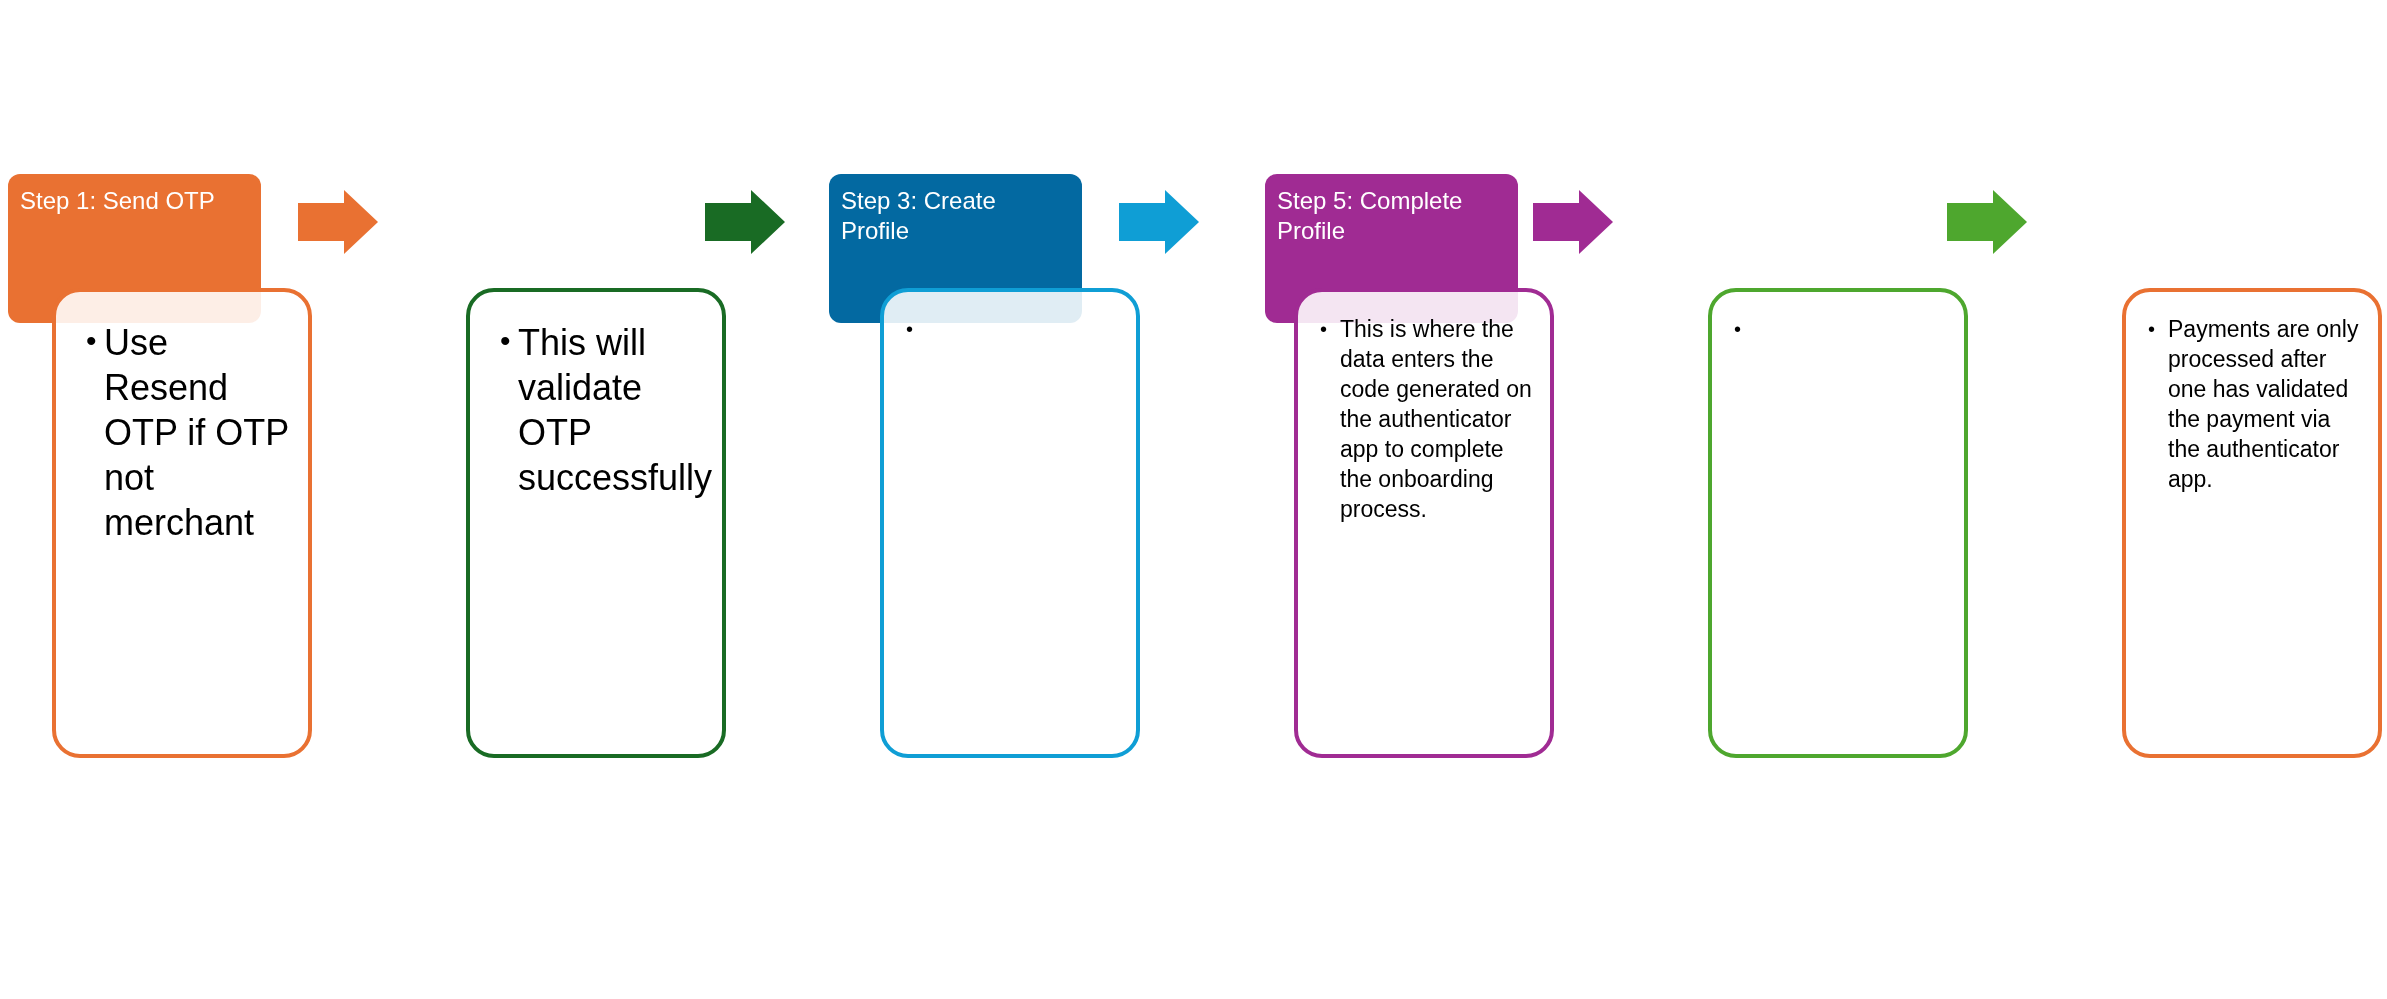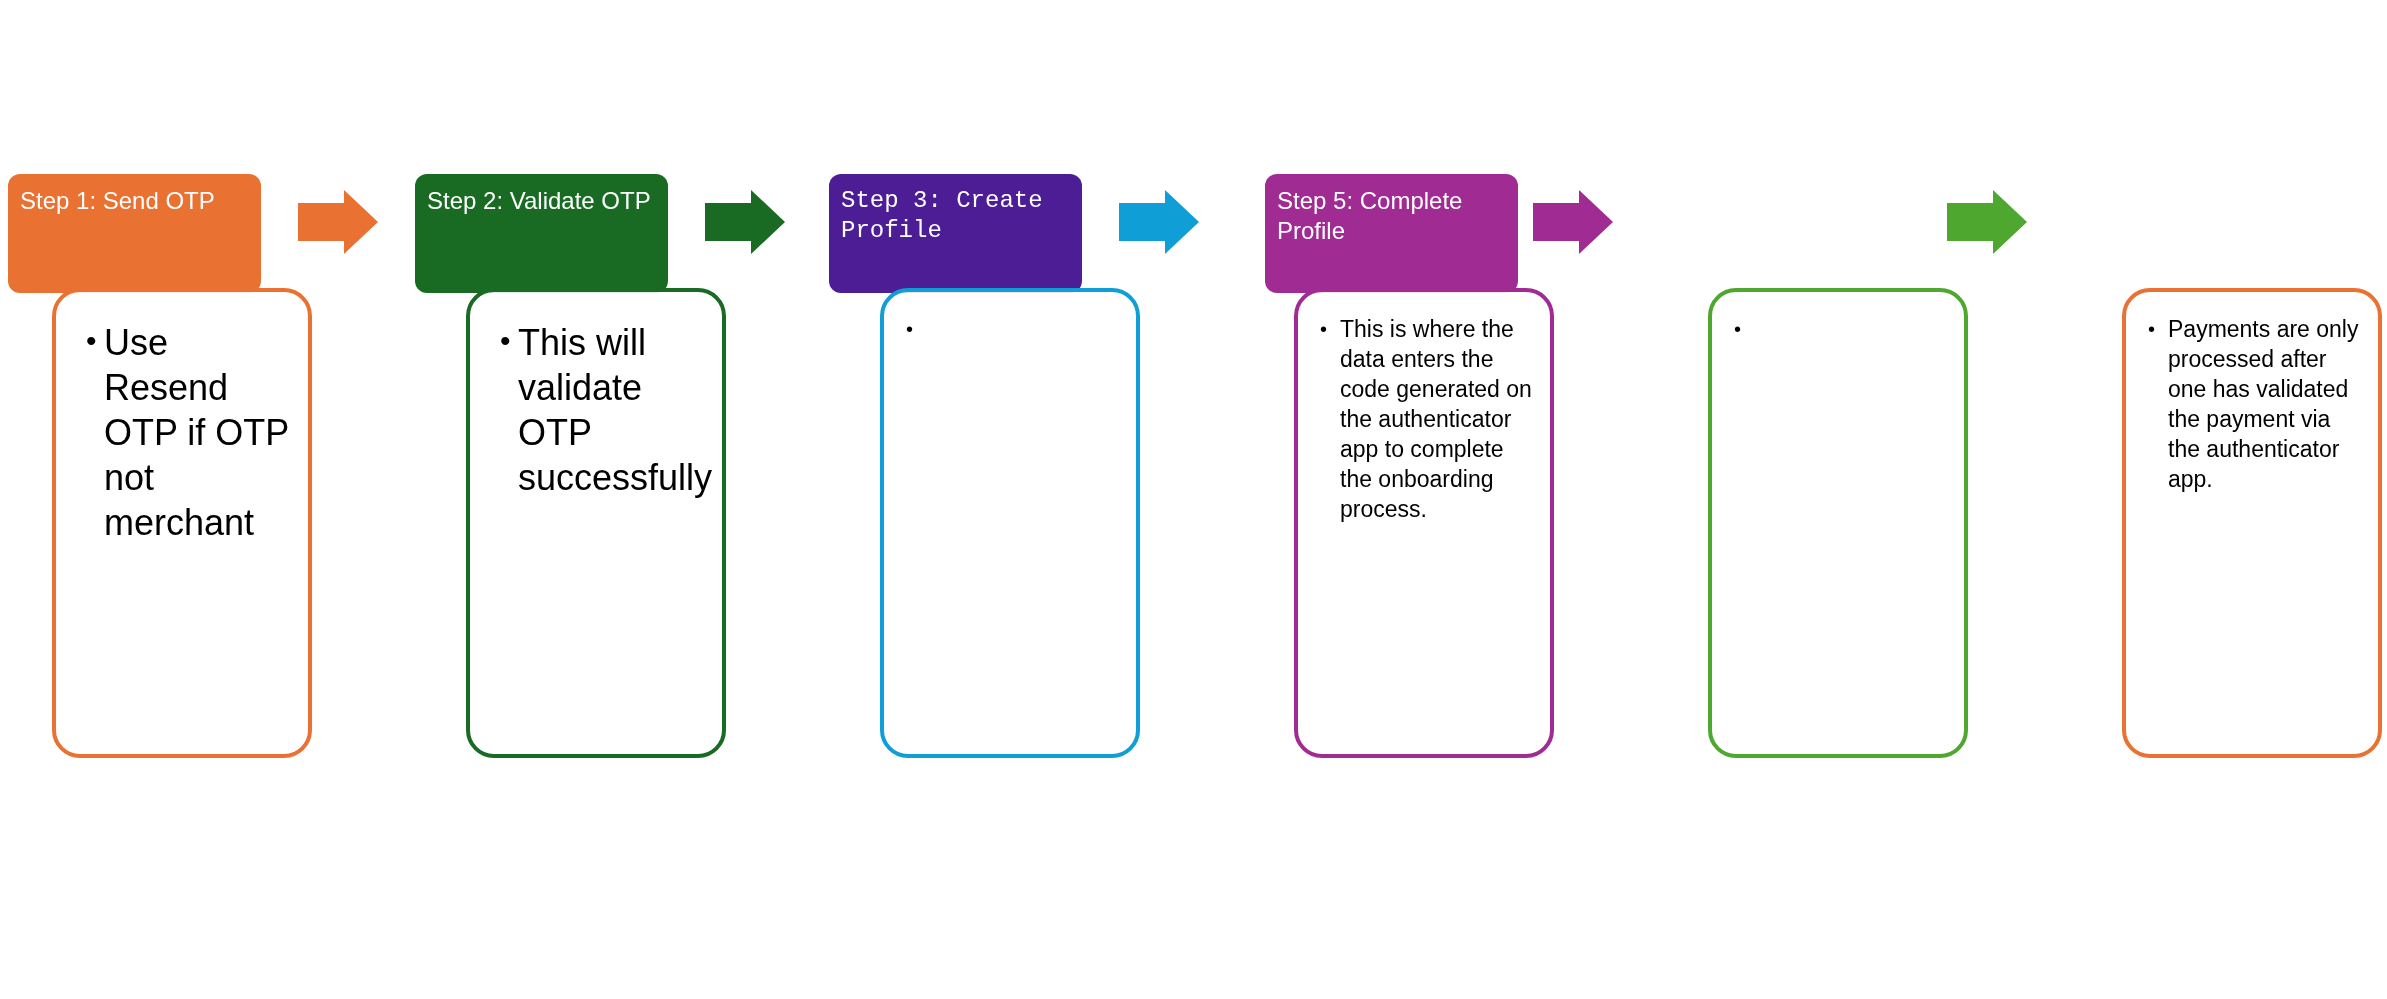--- a/index.html
+++ b/index.html
@@ -1,20 +1,20 @@
 <!DOCTYPE html>
 <html><head>
 <meta charset="utf-8">
 <style>
   html, body { margin: 0; padding: 0; background: #ffffff; }
   body { width: 2387px; height: 999px; position: relative; overflow: hidden;
          font-family: "Liberation Sans", "DejaVu Sans", sans-serif; }
   .step { position: absolute; top: 0; left: 0; width: 2387px; height: 999px; pointer-events: none; }
   .header-box {
-    position: absolute; top: 174px; width: 253px; height: 119px;
+    position: absolute; top: 174px; width: 253px; height: 149px;
     border-radius: 12px; color: #ffffff; box-sizing: border-box;
     padding: 12px 12px 0 12px; font-size: 24px; line-height: 30px; pointer-events: auto;
   }
   .body-box {
     position: absolute; top: 288px; width: 260px; height: 470px;
     border: 4px solid; border-radius: 28px; box-sizing: border-box;
     background: rgba(255,255,255,0.88); pointer-events: auto;
   }
   .body-list { margin: 0; padding: 0; list-style: none; }
   .body-item { position: relative; color: #000; }
@@ -33,29 +33,28 @@
 <div id="diagram">
     <div class="step">
       <div class="header-box" style="left: 8px; background: rgb(233, 113, 50);"><span>Step 1: Send OTP</span></div>
       <div class="body-box" style="left: 52px; border-color: rgb(233, 113, 50);">
         <ul class="body-list large">
           <li class="body-item"><span class="bullet">•</span><span>Use Resend OTP if OTP not merchant</span></li>
         </ul>
       </div>
     </div>
     <div class="step">
-      <div class="header-box" style="left: 415px; background: rgb(25, 107, 36);"><span>Step 2: Validate OTP</span></div>
       <div class="body-box" style="left: 466px; border-color: rgb(25, 107, 36);">
         <ul class="body-list large">
           <li class="body-item"><span class="bullet">•</span><span>This will validate OTP successfully</span></li>
         </ul>
       </div>
     </div>
     <div class="step">
-      <div class="header-box" style="left: 829px; background: #4c1d95; font-family: Liberation Mono, monospace;"><span>Step 3: Create Profile</span></div>
+      <div class="header-box" style="left: 829px; background: #0369a1;"><span>Step 3: Create Profile</span></div>
       <div class="body-box" style="left: 880px; border-color: rgb(15, 158, 213);">
         <ul class="body-list small">
           <li class="body-item"><span class="bullet">•</span></li>
         </ul>
       </div>
     </div>
     <div class="step">
       <div class="header-box" style="left: 1243px; background: rgb(160, 43, 147); margin-left: 22px;"><span>Step 5: Complete Profile</span></div>
       <div class="body-box" style="left: 1294px; border-color: rgb(160, 43, 147);">
         <ul class="body-list small">

